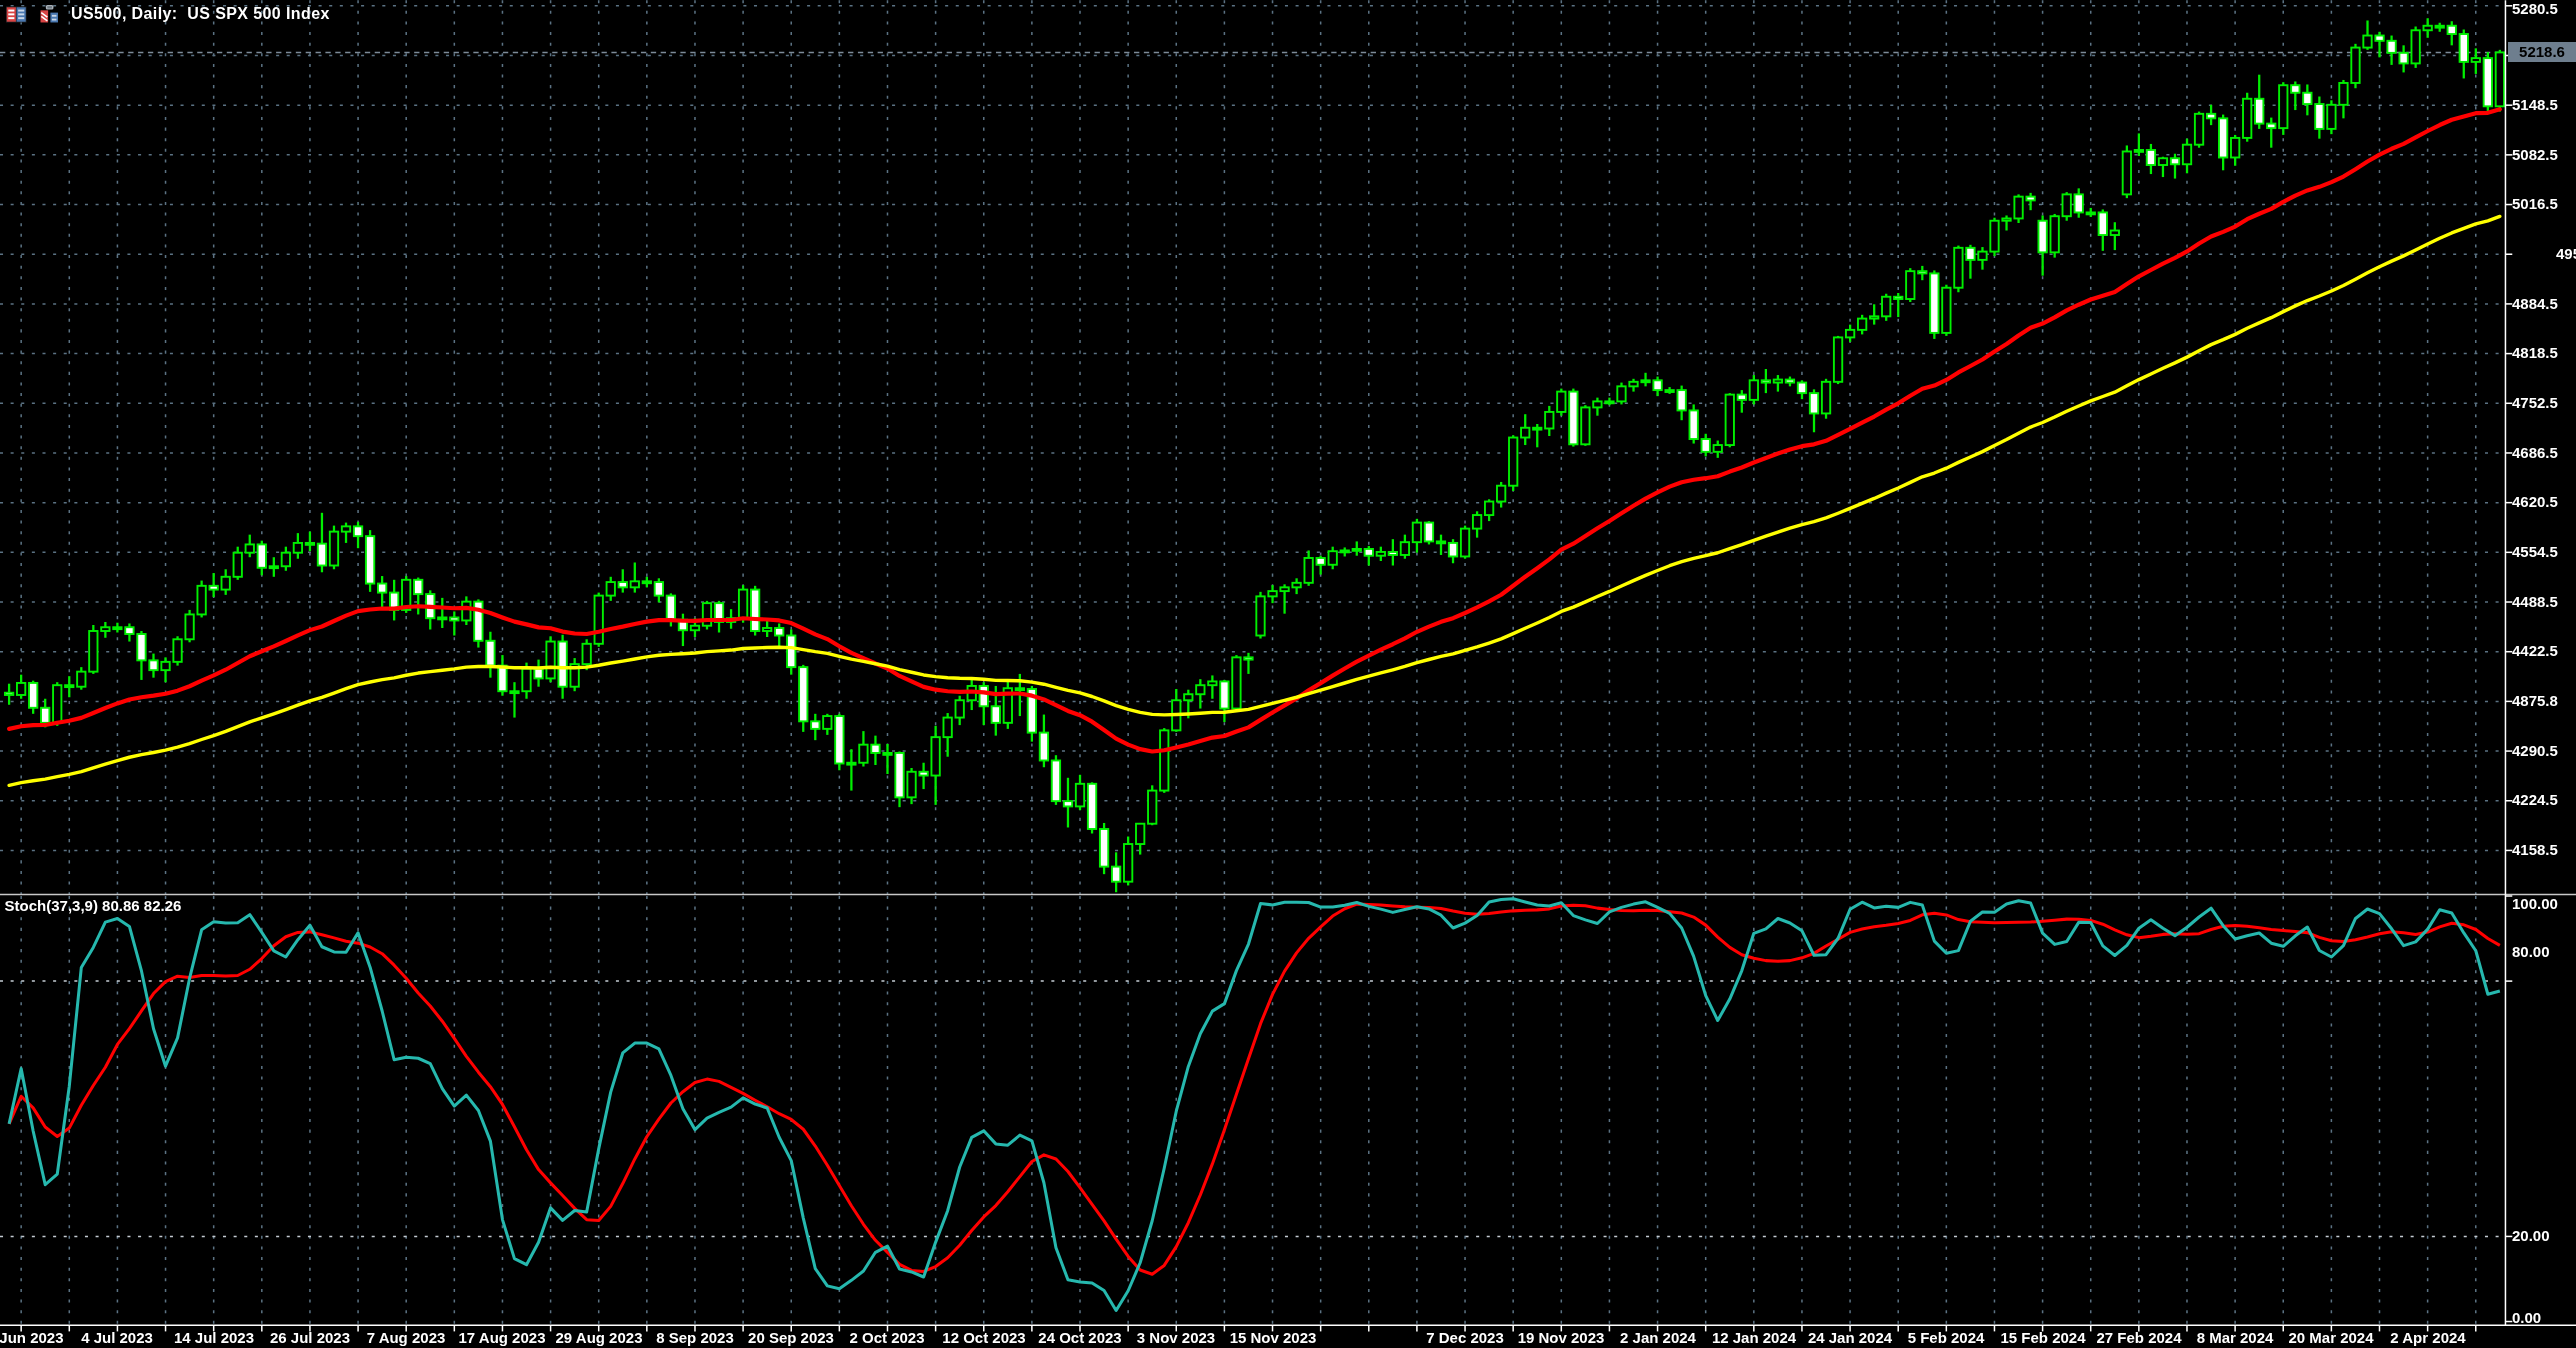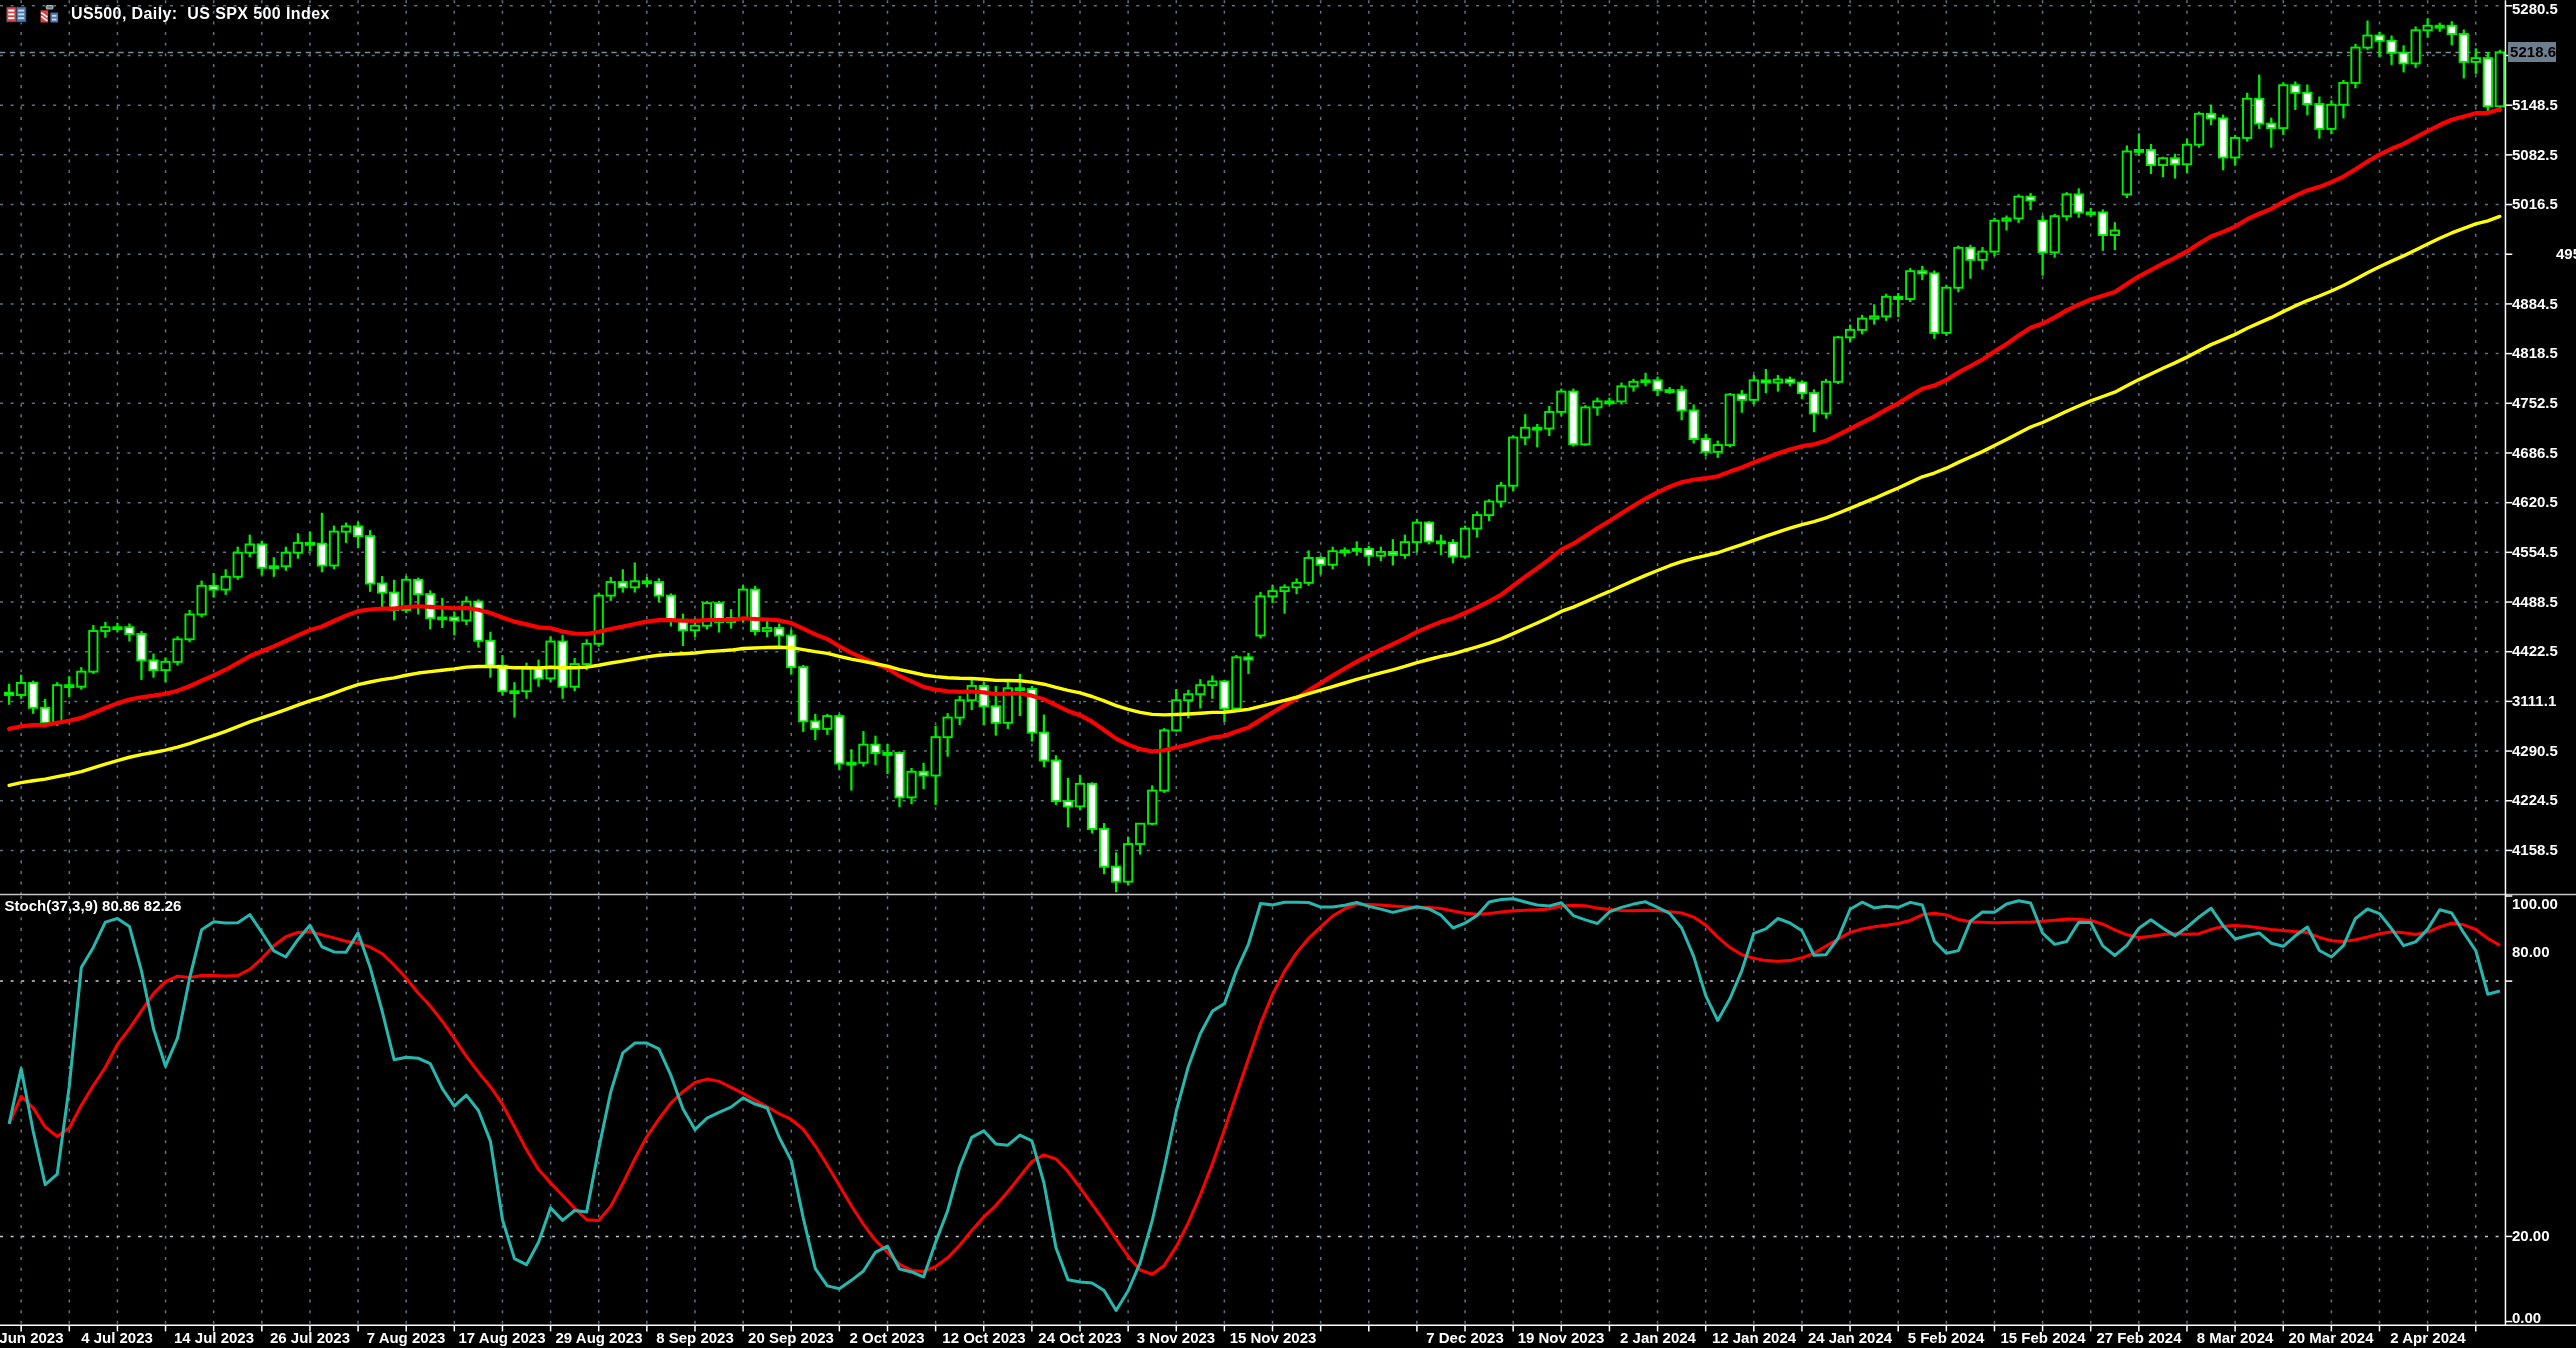--- a/index.html
+++ b/index.html
@@ -7,22 +7,22 @@
         font-family:"Liberation Sans",sans-serif;}
   #chart-svg{position:absolute;left:0;top:0;}
   .axis-label{position:absolute;color:#fff;font-size:15px;font-weight:700;line-height:18px;
         white-space:nowrap;}
   .price-label{left:2512px;height:18px;}
   .stoch-axis-label{left:2512px;height:18px;}
   .date-label{top:1329px;transform:translateX(-50%);}
   #title-bar{position:absolute;left:6px;top:4.6px;display:flex;align-items:center;gap:12px;}
   #chart-title{color:#fff;font-size:16px;font-weight:700;letter-spacing:0.4px;white-space:pre;}
   #stoch-label{position:absolute;left:4.6px;top:897px;color:#fff;font-size:15px;font-weight:700;}
-  #price-tag{position:absolute;left:2508px;width:48px;height:20px;background:#6e7e8e;color:#000;
-        font-size:15px;font-weight:700;line-height:20px;text-align:right;}
+  #price-tag{position:absolute;left:2508px;width:68px;height:20px;background:#6e7e8e;color:#000;
+        font-size:15px;font-weight:700;line-height:20px;text-align:center;}
   .icon{display:block;}
 </style>
 </head>
 <body>
 
 <div id="root">
   <svg id="chart-svg" width="2576" height="1349" viewBox="0 0 3396 1778">
       <g>
         <line x1="27.9" y1="0" x2="27.9" y2="1179" stroke="#5b7283" stroke-width="2" stroke-dasharray="4 10"></line>
         <line x1="27.9" y1="1181" x2="27.9" y2="1747" stroke="#5b7283" stroke-width="2" stroke-dasharray="4 10"></line>
@@ -686,21 +686,21 @@
       <div class="axis-label price-label" style="top: 195px;">5016.5</div>
       <div class="axis-label price-label" style="top: 245px; margin-left: 44px;">4950.5</div>
       <div class="axis-label price-label" style="top: 295px;">4884.5</div>
       <div class="axis-label price-label" style="top: 344px;">4818.5</div>
       <div class="axis-label price-label" style="top: 394px;">4752.5</div>
       <div class="axis-label price-label" style="top: 444px;">4686.5</div>
       <div class="axis-label price-label" style="top: 493px;">4620.5</div>
       <div class="axis-label price-label" style="top: 543px;">4554.5</div>
       <div class="axis-label price-label" style="top: 593px;">4488.5</div>
       <div class="axis-label price-label" style="top: 642px;">4422.5</div>
-      <div class="axis-label price-label" style="top: 692px;">3111.1</div>
+      <div class="axis-label price-label" style="top: 692px;">4875.8</div>
       <div class="axis-label price-label" style="top: 742px;">4290.5</div>
       <div class="axis-label price-label" style="top: 791px;">4224.5</div>
       <div class="axis-label price-label" style="top: 841px;">4158.5</div>
     </div>
   <div id="stoch-axis">
       <div class="axis-label stoch-axis-label" style="top: 895px;">100.00</div>
       <div class="axis-label stoch-axis-label" style="top: 943px;">80.00</div>
       <div class="axis-label stoch-axis-label" style="top: 1227px;">20.00</div>
       <div class="axis-label stoch-axis-label" style="top: 1309px;">0.00</div>
     </div>

